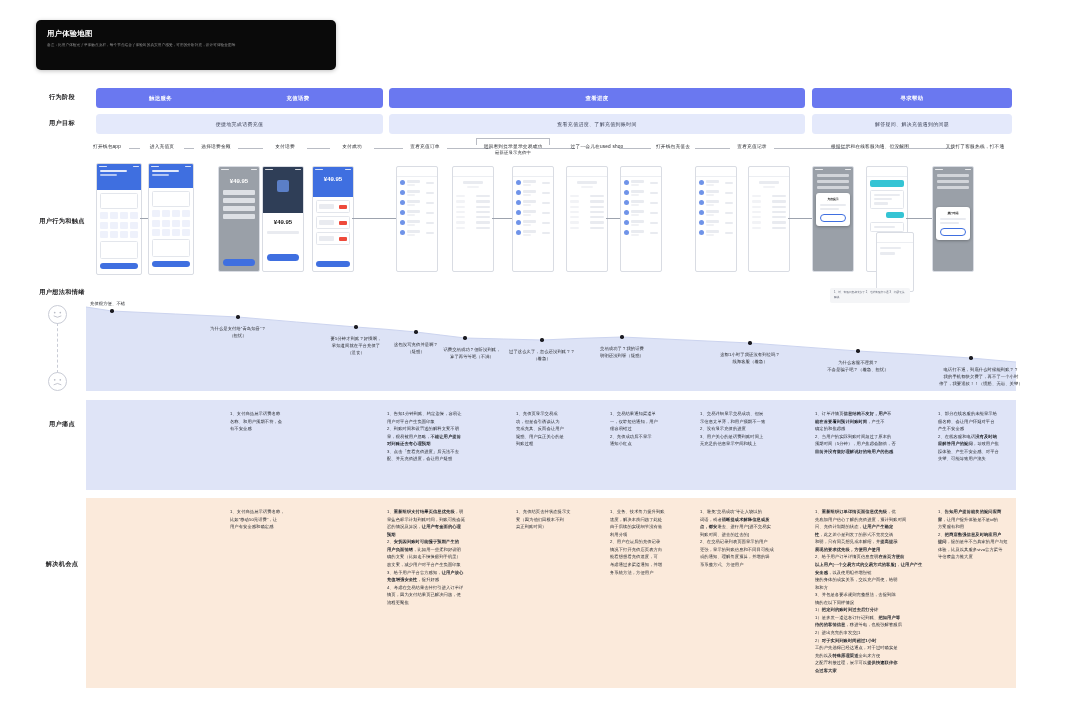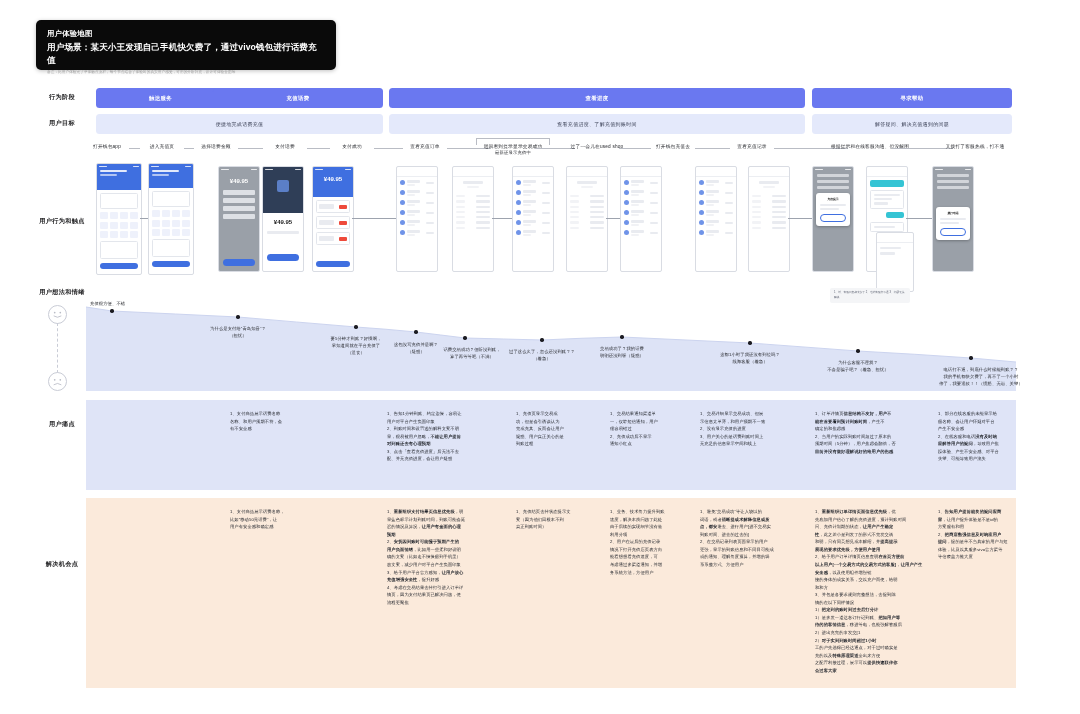--- a/index.html
+++ b/index.html
@@ -85,21 +85,20 @@
   .ctext{font-size:4.25px;line-height:1.78;color:#23262d;letter-spacing:.1px;}
   .ctext b{font-weight:bold;}
 </style>
 </head>
 <body>
 
 <div class="canvas">
 
   <div class="title-card">
     <div class="title-main">用户体验地图</div>
-    <div class="title-sub">用户场景：某天小王发现自己手机快欠费了，通过vivo钱包进行话费充值</div>
     <div class="title-note">备注：比用户体验完了整体触点流程，每个节点结合了体验时的真实用户感受，可用的分析补充，设计可体验全图等</div>
   </div>
 
   <div class="rowlabel" style="top:93px">行为阶段</div>
   <div class="rowlabel" style="top:119px">用户目标</div>
   <div class="rowlabel" style="top:217px">用户行为和触点</div>
   <div class="rowlabel" style="top:288px">用户想法和情绪</div>
   <div class="rowlabel" style="top:420px">用户痛点</div>
   <div class="rowlabel" style="top:560px">解决机会点</div>
 

